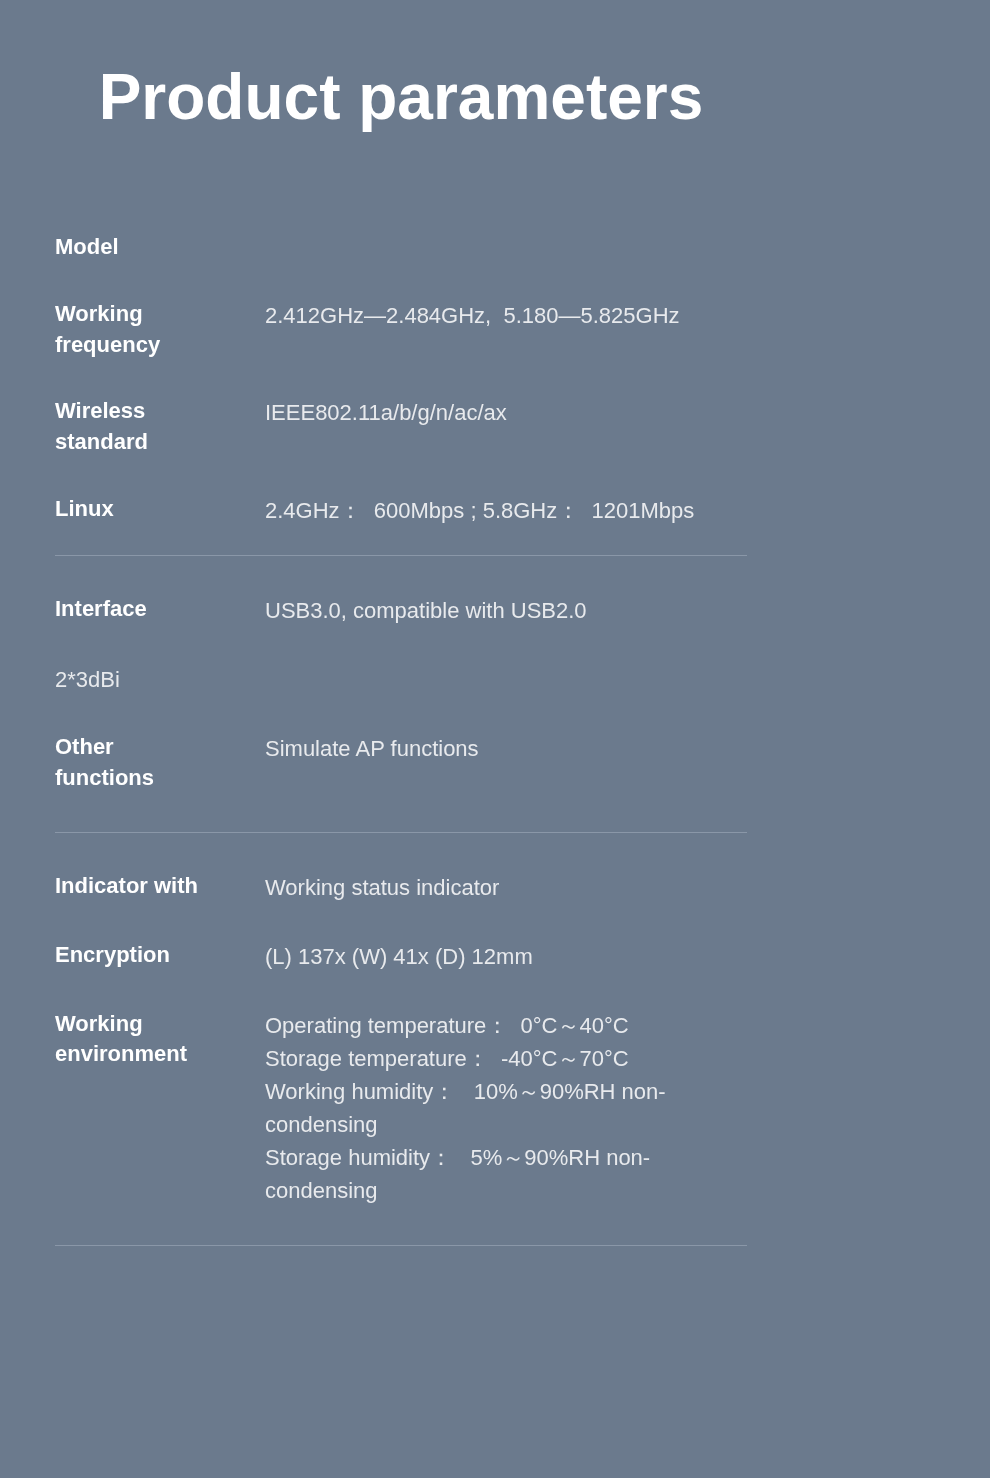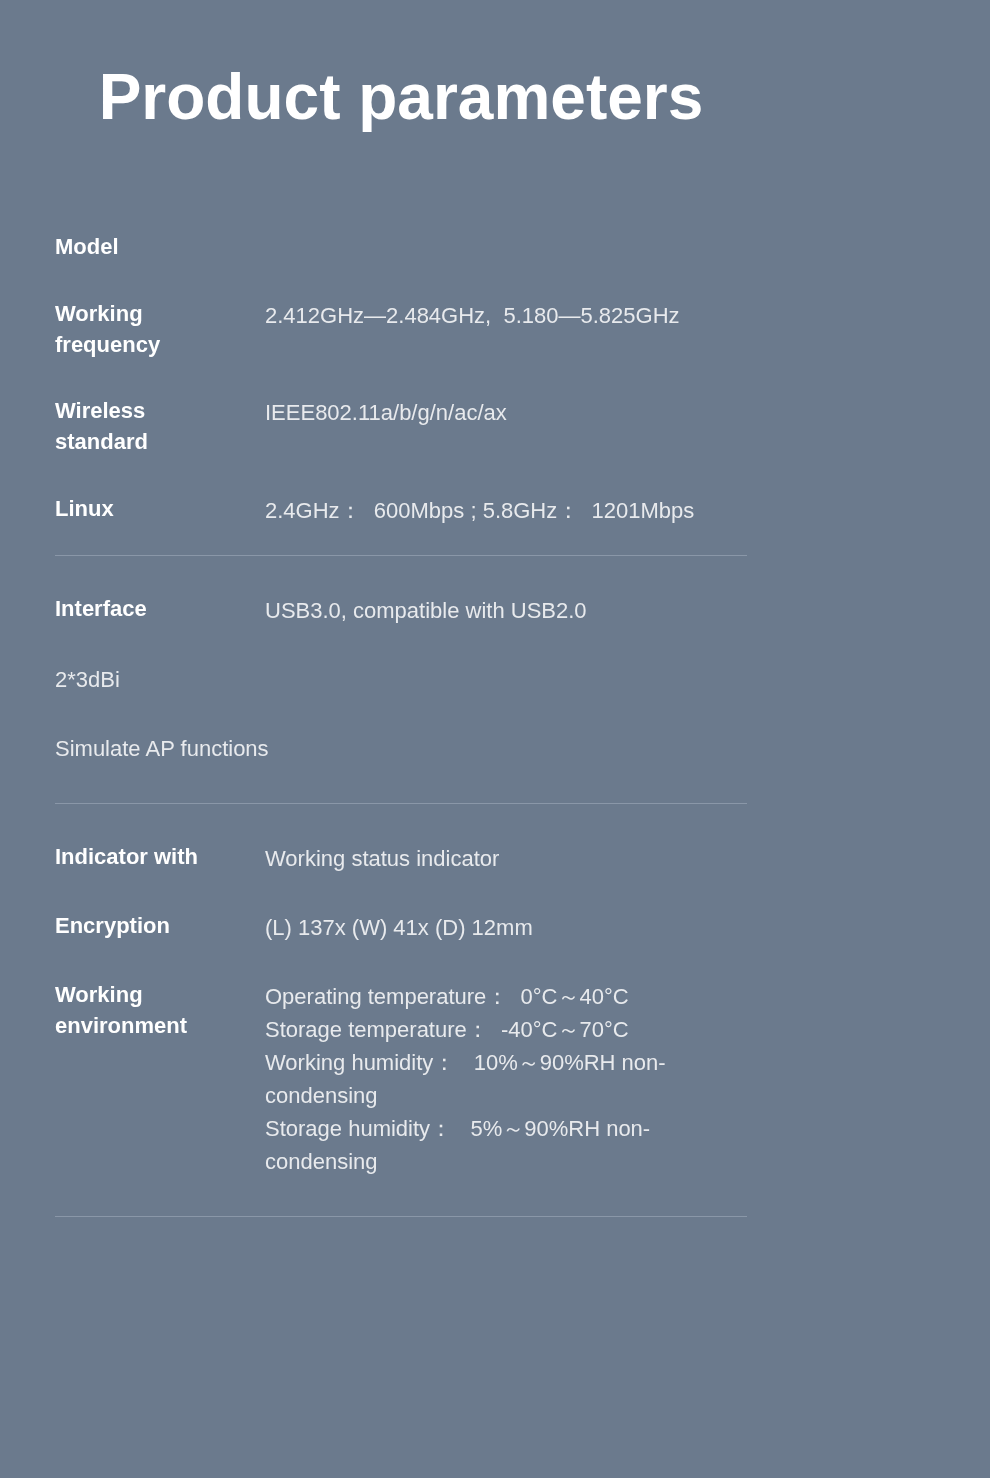--- a/index.html
+++ b/index.html
@@ -103,20 +103,21 @@
     <div class="param-row">
       <div class="param-label">Interface</div>
       <div class="param-value">USB3.0, compatible with USB2.0</div>
     </div>
 
     <div class="param-row">
       <div class="param-value">2*3dBi</div>
     </div>
 
     <div class="param-row">
+      <div class="param-label">Other<br>functions</div>
       <div class="param-value">Simulate AP functions</div>
     </div>
 
 
     <div class="section-gap"></div>
     <hr class="divider">
     <div class="section-gap"></div>
 
     <div class="param-row">
       <div class="param-label">Indicator with</div>

